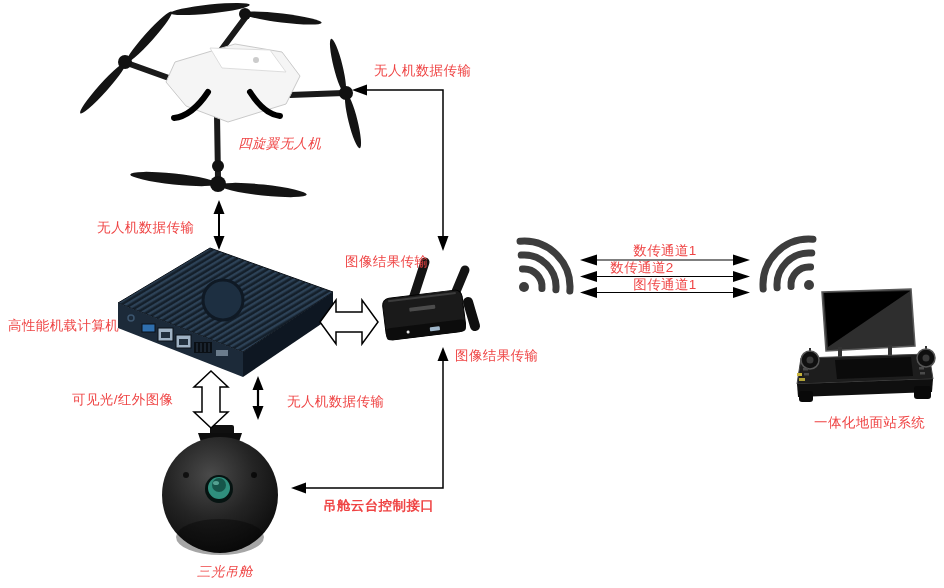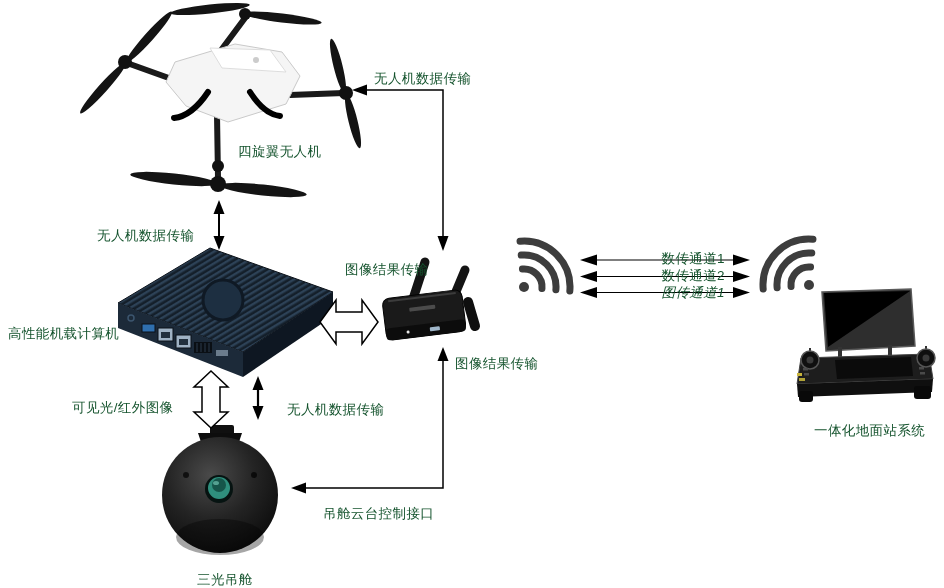--- a/index.html
+++ b/index.html
@@ -3,24 +3,24 @@
 <meta charset="utf-8">
 <style>
   html,body{margin:0;padding:0;background:#fff;}
   .canvas{
     position:relative;width:944px;height:588px;background:#fff;overflow:hidden;
     font-family:"Liberation Sans",sans-serif;
   }
   .dev{position:absolute;}
   .conn{position:absolute;left:0;top:0;z-index:5;}
   .lbl{
-    position:absolute;z-index:9;color:#14532d;white-space:nowrap;
-    font:13.5px/1.15 "Liberation Sans",sans-serif;letter-spacing:.4px;margin-top:8px;
+    position:absolute;z-index:9;color:#ef4444;white-space:nowrap;
+    font:13.5px/1.15 "Liberation Sans",sans-serif;letter-spacing:.4px;
   }
-  .lbl.center{text-align:right;}
+  .lbl.center{text-align:center;}
 </style>
 </head>
 <body>
 
 <div class="canvas">
 
   <svg class="dev" style="left:60px;top:0;" width="320" height="215" viewBox="0 0 320 215">
 
     <g stroke="#1a1a1a" stroke-width="6" stroke-linecap="round">
       <line x1="150" y1="65" x2="185" y2="18"></line>
@@ -203,27 +203,27 @@
 
     <g transform="translate(809,285) rotate(-45)" stroke="#3d3d3d" stroke-width="7" stroke-linecap="round" fill="none">
       <circle cx="0" cy="0" r="5" fill="#3d3d3d" stroke="none"></circle>
       <path d="M-13.8,-11.6 A18,18 0 0 1 13.8,-11.6"></path>
       <path d="M-24.5,-20.6 A32,32 0 0 1 24.5,-20.6"></path>
       <path d="M-35.2,-29.6 A46,46 0 0 1 35.2,-29.6"></path>
     </g>
   </svg>
 
   <div class="lbl" style="left:374px;top:63px;">无人机数据传输</div>
-  <div class="lbl" style="left:238px;top:136px;">四旋翼无人机</div>
+  <div class="lbl" style="left:238px;top:136px;font-style:italic;">四旋翼无人机</div>
   <div class="lbl" style="left:97px;top:220px;">无人机数据传输</div>
   <div class="lbl" style="left:8px;top:318px;text-align:center;">高性能机载计算机</div>
   <div class="lbl" style="left:345px;top:254px;">图像结果传输</div>
   <div class="lbl" style="left:455px;top:348px;">图像结果传输</div>
   <div class="lbl center" style="left:605px;top:243px;width:120px;">数传通道1</div>
-  <div class="lbl center" style="left:605px;top:260px;width:120px;">数传通道2</div>
-  <div class="lbl center" style="left:605px;top:276.5px;width:120px;font-style:italic;">图传通道1</div>
+  <div class="lbl center" style="left:582px;top:260px;width:120px;">数传通道2</div>
+  <div class="lbl center" style="left:605px;top:276.5px;width:120px;">图传通道1</div>
   <div class="lbl" style="left:814px;top:415px;">一体化地面站系统</div>
   <div class="lbl" style="left:72px;top:392px;">可见光/红外图像</div>
   <div class="lbl" style="left:287px;top:394px;">无人机数据传输</div>
-  <div class="lbl" style="left:323px;top:498px;">吊舱云台控制接口</div>
-  <div class="lbl" style="left:197px;top:564px;">三光吊舱</div>
+  <div class="lbl" style="left:323px;top:498px;font-weight:bold;">吊舱云台控制接口</div>
+  <div class="lbl" style="left:197px;top:564px;font-style:italic;">三光吊舱</div>
 
 </div>
 
 </body></html>

